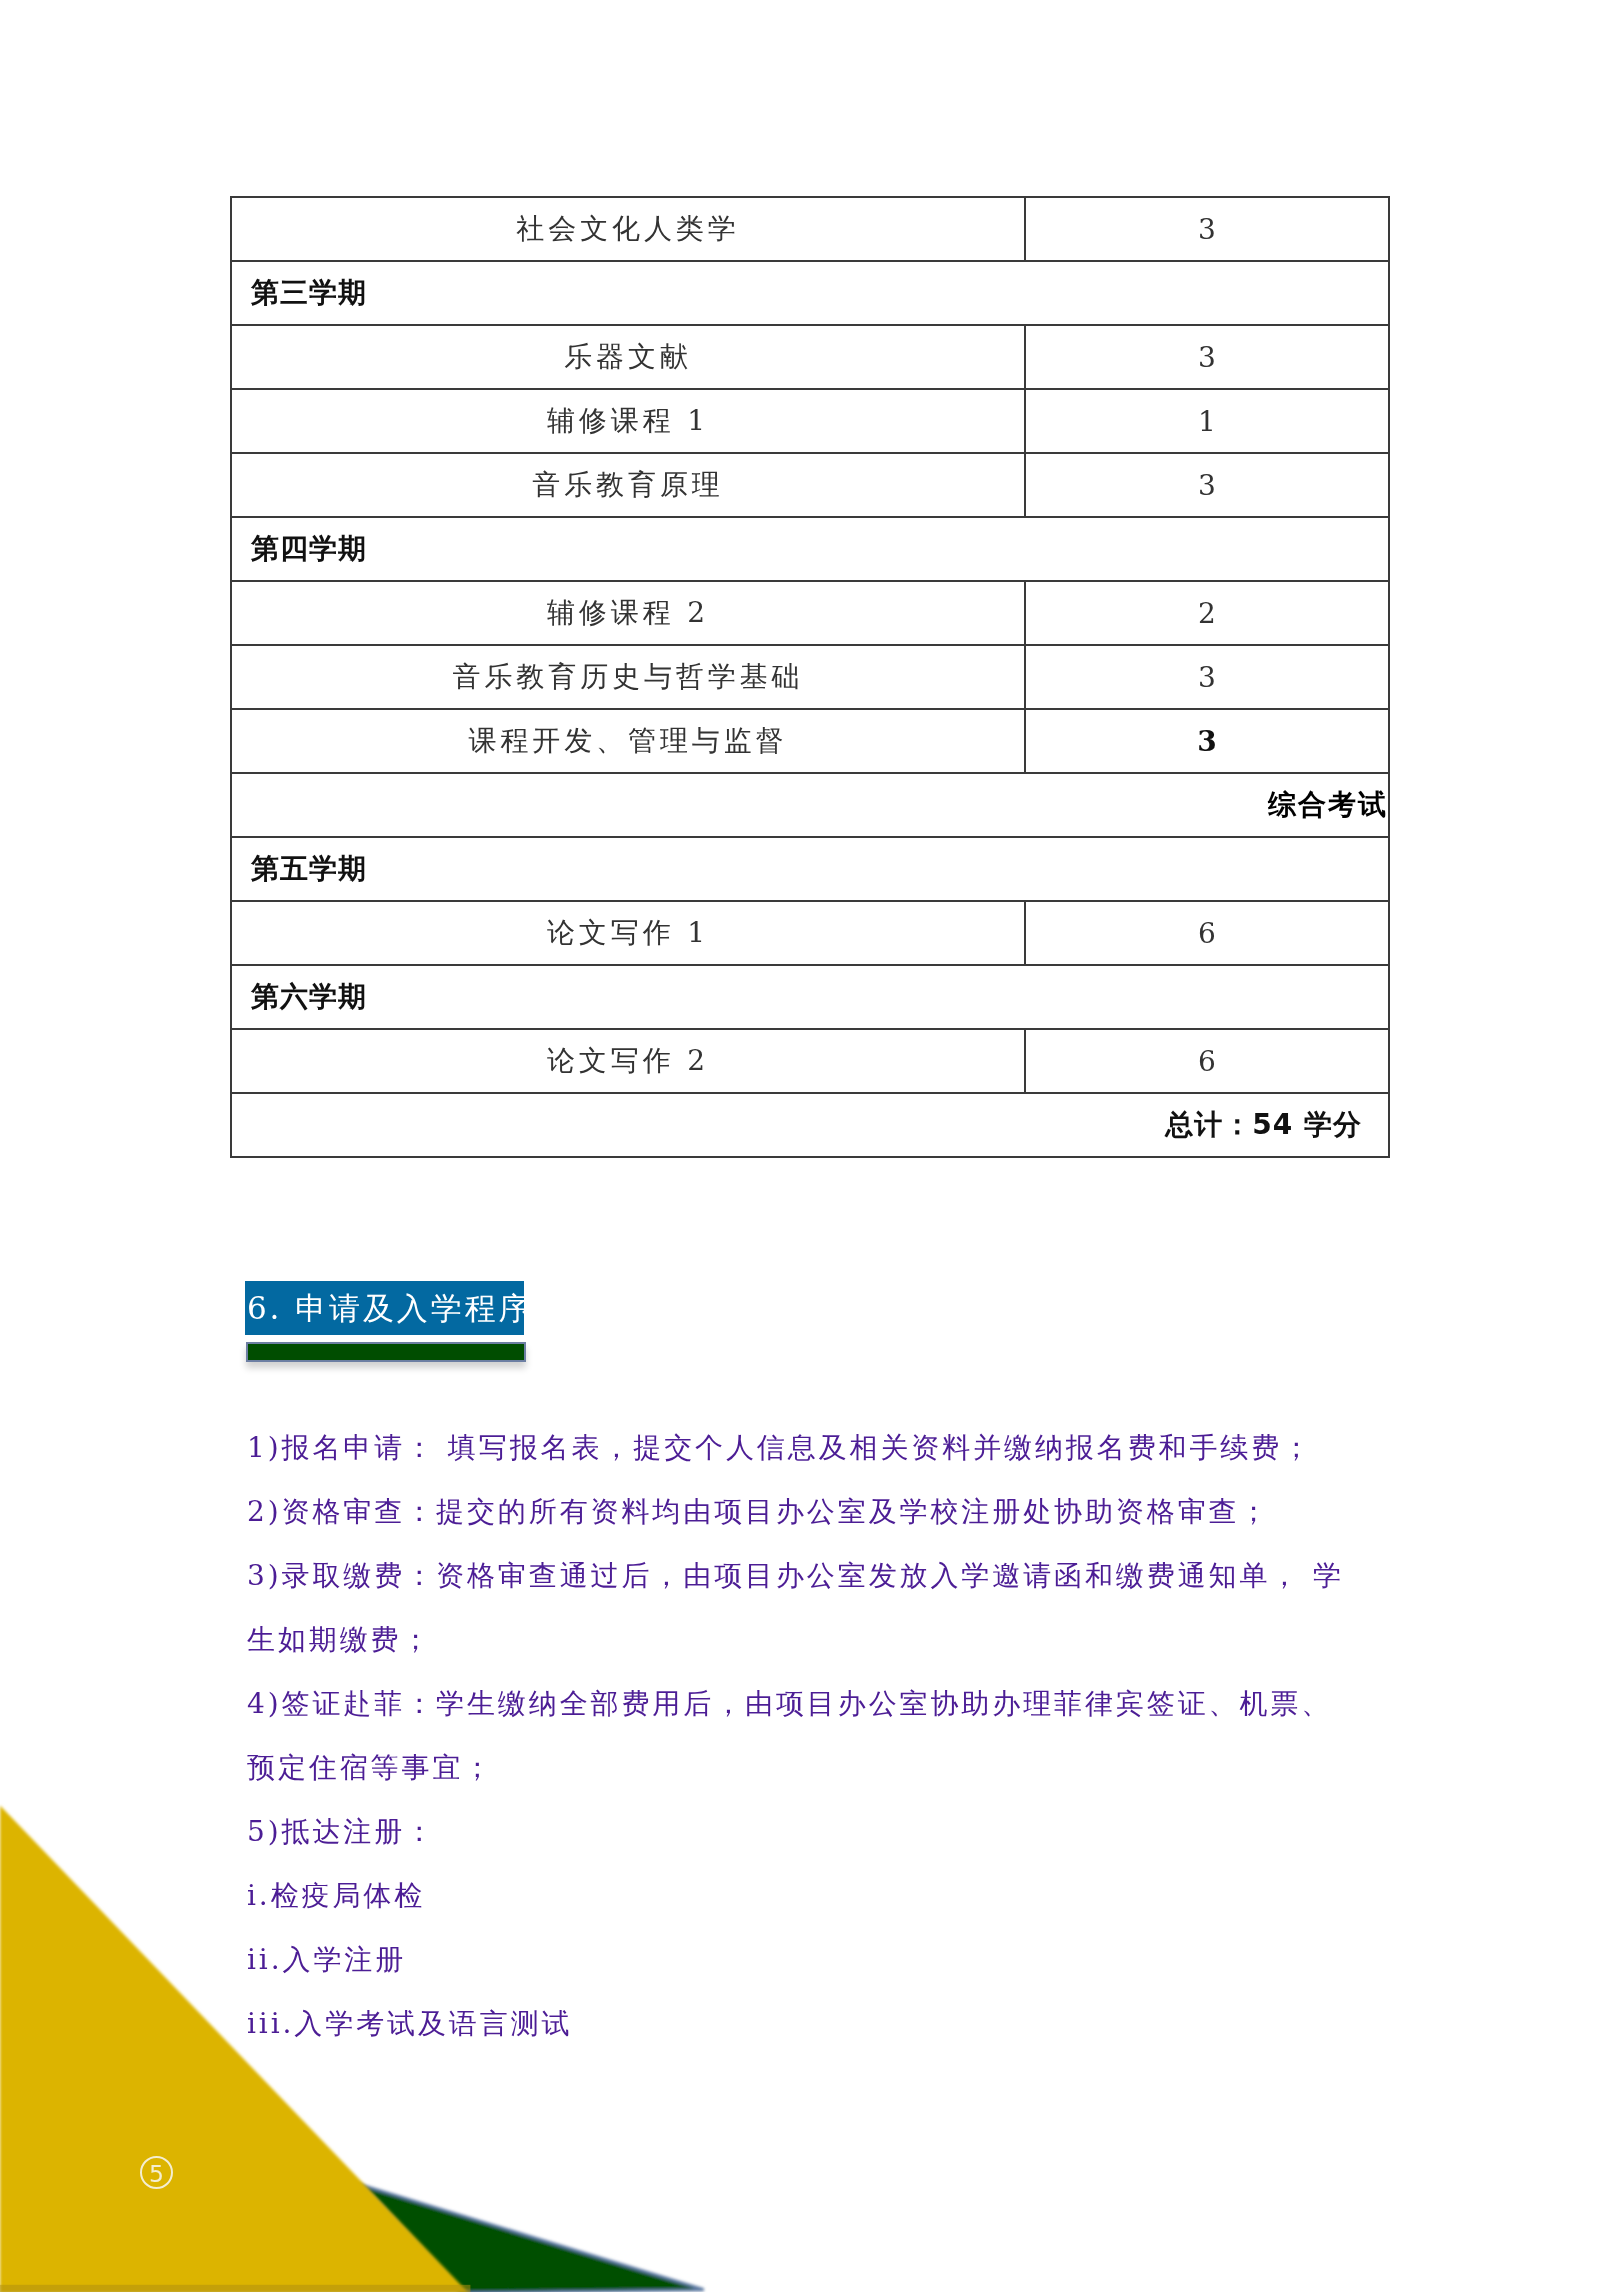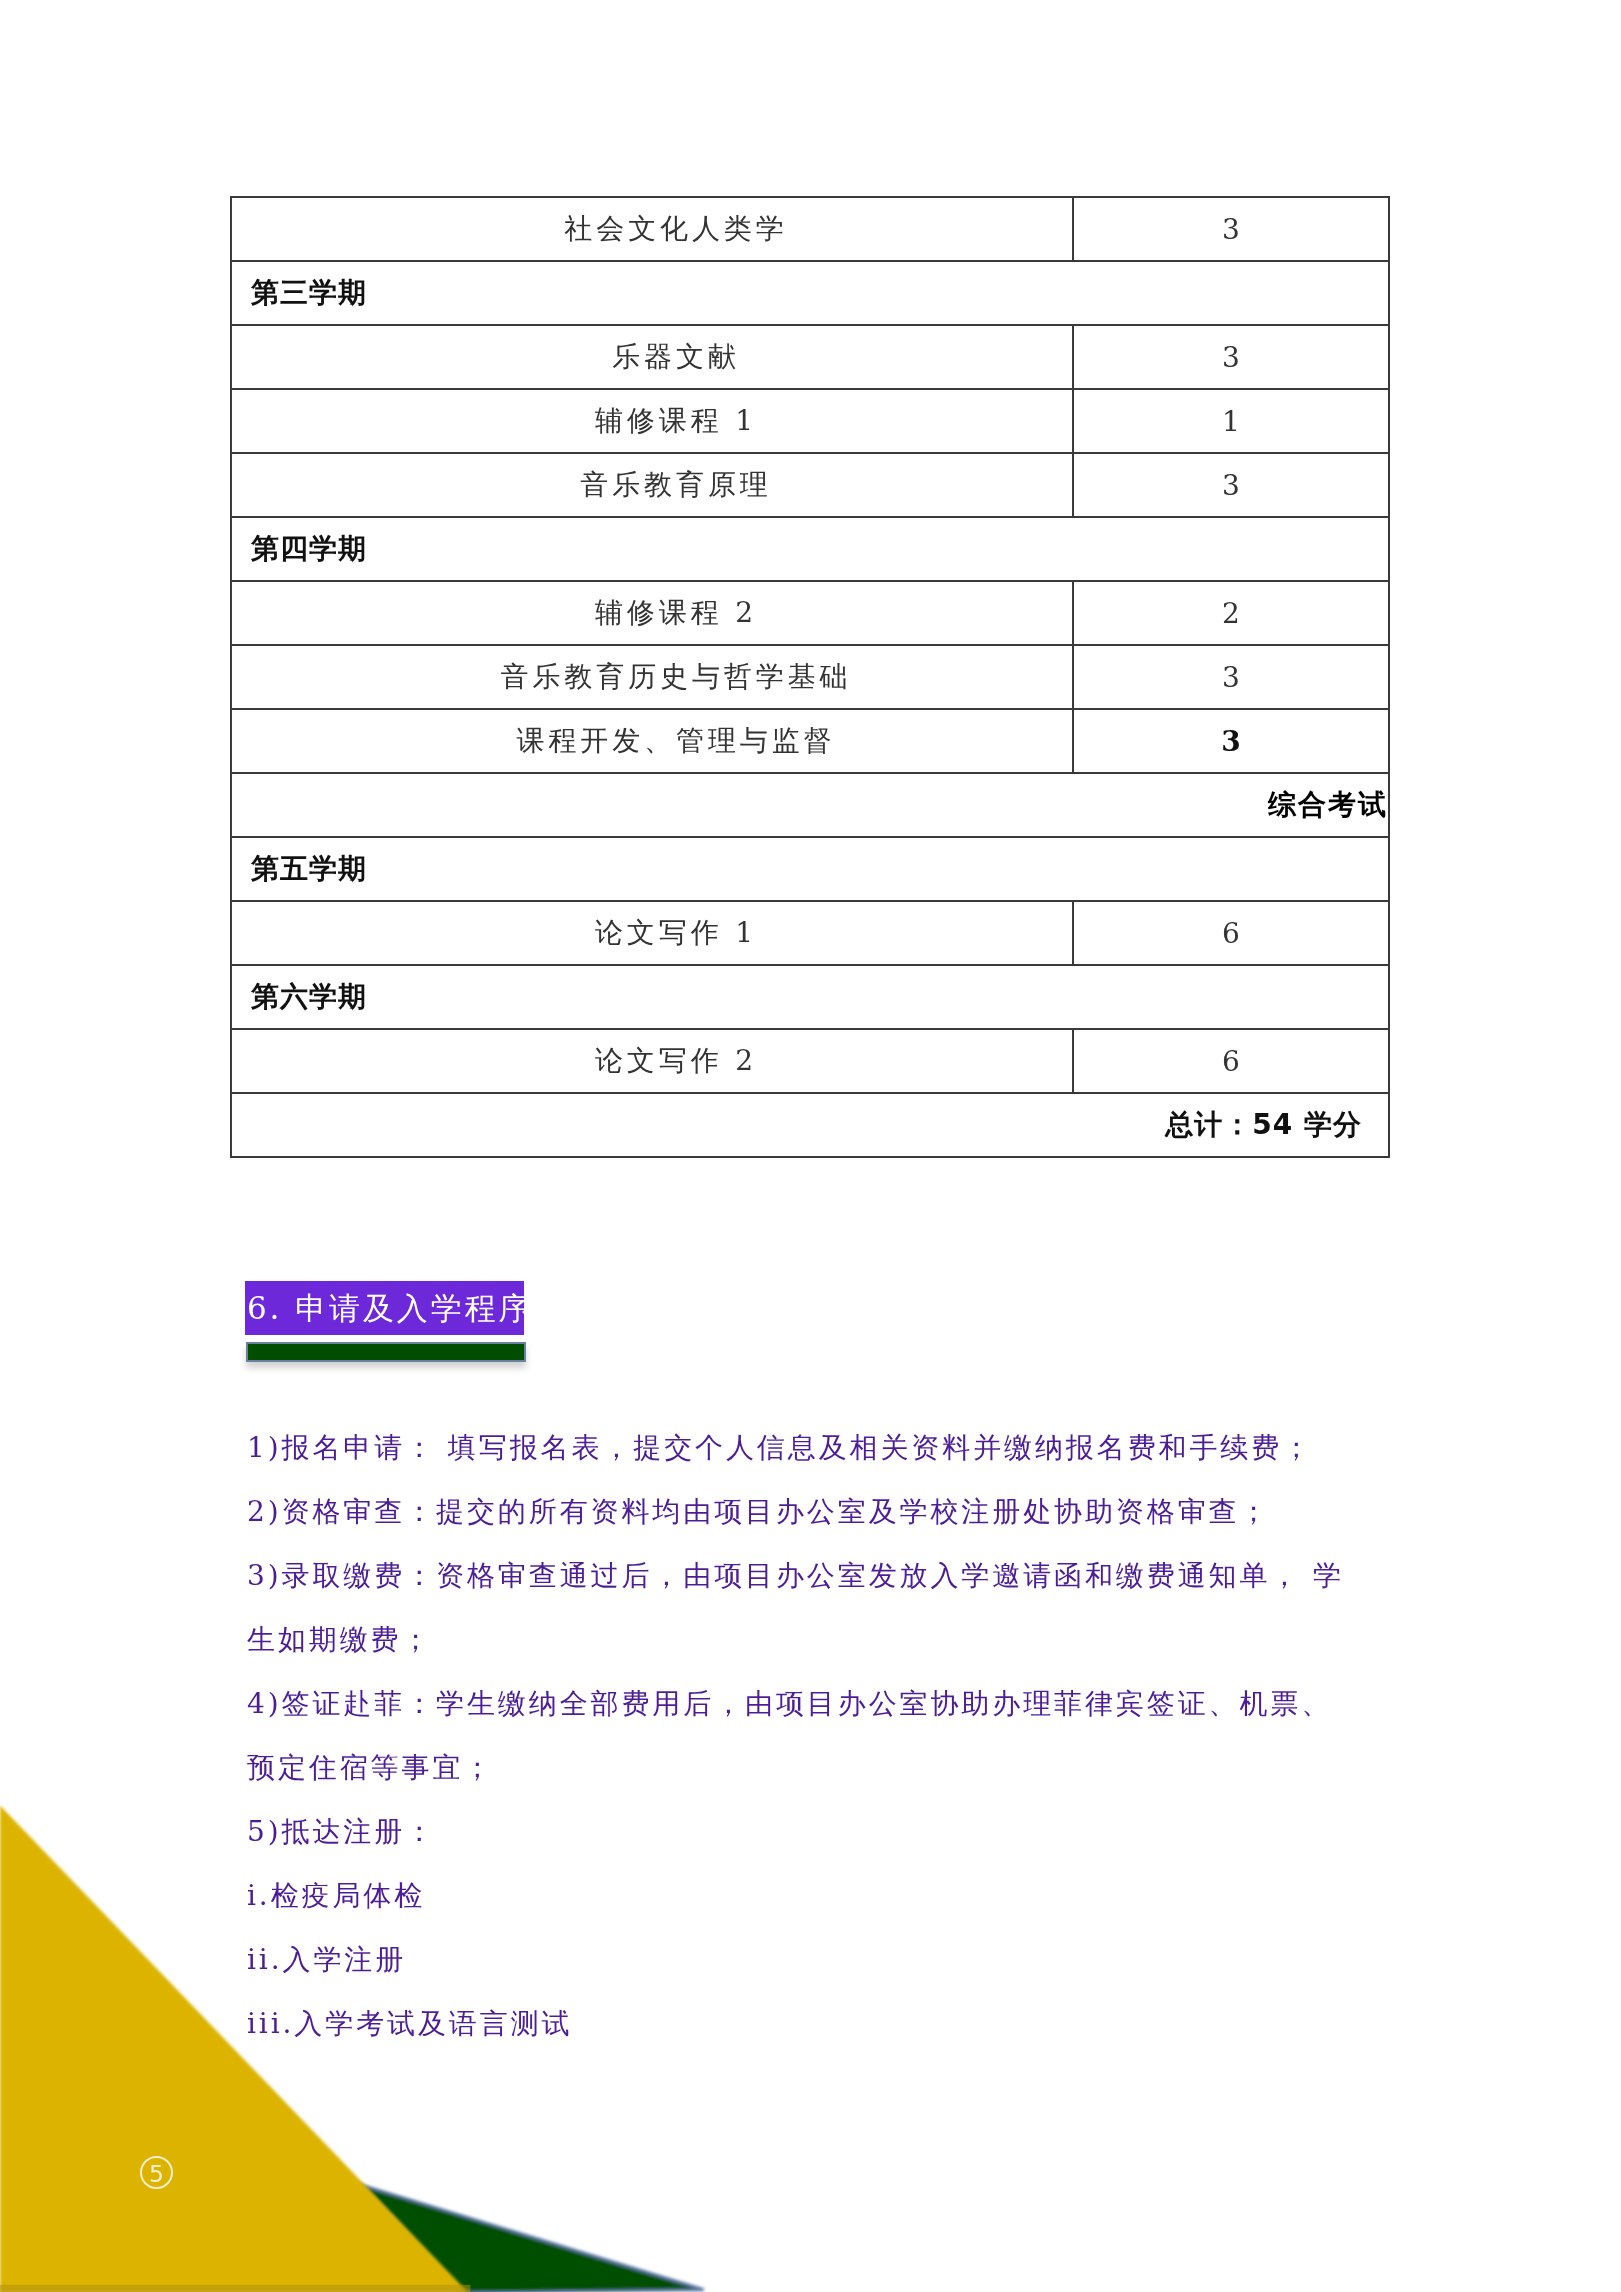--- a/index.html
+++ b/index.html
@@ -8,30 +8,30 @@
     background: #ffffff; font-family: "DejaVu Serif", "Liberation Serif", serif; color: #222;
   }
   .course-table {
     position: absolute; left: 230px; top: 196px; width: 1160px;
     border-collapse: collapse; table-layout: fixed;
   }
   .course-table td {
     border: 2px solid #3a3a3a; height: 62px; padding: 0; font-size: 28px;
     vertical-align: middle;
   }
-  .course-table td.name { width: 792px; text-align: center; letter-spacing: 3.9px; color: #333; padding-left: 48px; }
+  .course-table td.name { width: 792px; text-align: center; letter-spacing: 3.9px; color: #333; }
   .course-table td.credit { text-align: center; color: #333; font-size: 28px; }
   .course-table td.credit.bold { font-weight: bold; color: #111; }
   .course-table td.semester { text-align: left; padding-left: 19px; font-weight: bold; font-family: "DejaVu Sans", "Liberation Sans", sans-serif; color: #111; letter-spacing: 1px; }
   .course-table td.exam { text-align: right; font-weight: bold; font-family: "DejaVu Sans", "Liberation Sans", sans-serif; color: #000000; letter-spacing: 2px; }
   .course-table td.total { text-align: right; padding-right: 26px; font-weight: bold; font-family: "DejaVu Sans", "Liberation Sans", sans-serif; color: #111; letter-spacing: 1px; }
 
   .section-heading {
     position: absolute; left: 245px; top: 1281px; width: 279px; height: 54px;
-    background: #6d28d9; color: #ffffff; font-size: 31px; line-height: 54px;
+    background: #0369a1; color: #ffffff; font-size: 31px; line-height: 54px;
     padding-left: 2px; box-sizing: border-box; letter-spacing: 2.9px; white-space: nowrap;
   }
   .section-bar {
     position: absolute; left: 246px; top: 1342px; width: 280px; height: 19.6px;
     background: #004d00; border: 2px solid #6d7fa3; box-sizing: border-box;
     box-shadow: 0 5.9px 7.8px rgba(0,0,0,0.18);
   }
   .body-lines { position: absolute; left: 247px; top: 1426px; width: 1157px; }
   .body-lines .line {
     height: 64px; line-height: 43px; font-size: 28px; color: #4c1d95;

